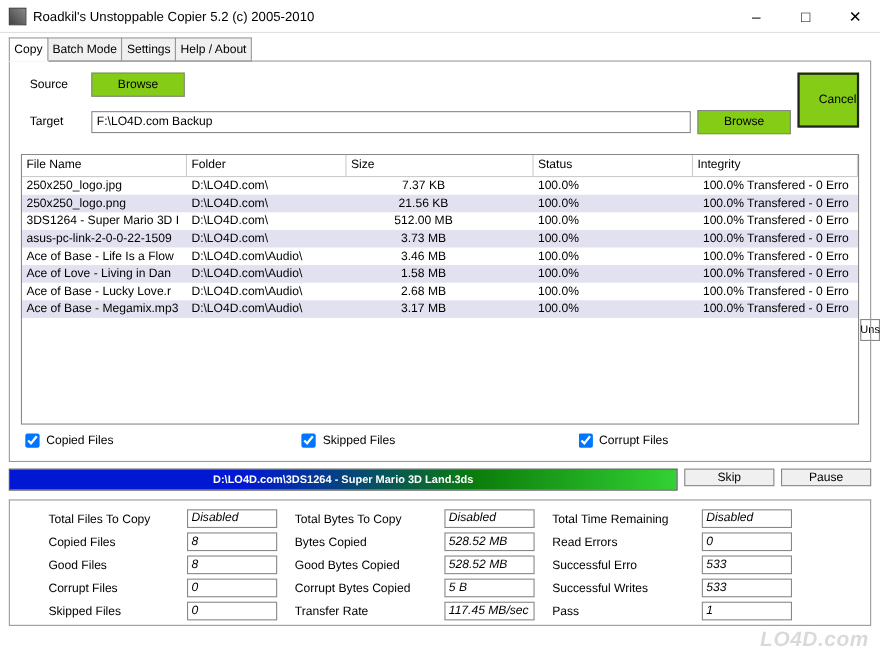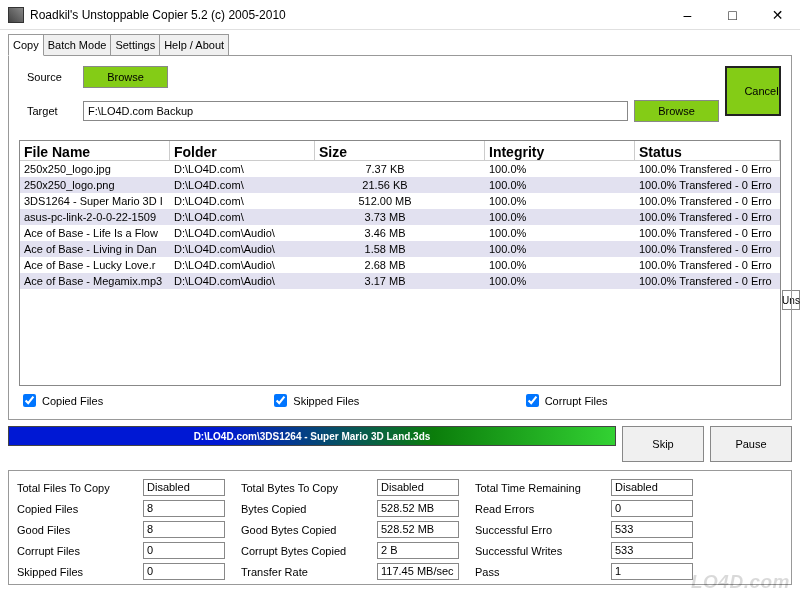--- a/index.html
+++ b/index.html
@@ -105,22 +105,21 @@
 }
 .filetable .hdr {
   display: flex;
   border-bottom: 1px solid #ccc;
   background: #fff;
   height: 20px;
 }
 .filetable .hdr .col {
   border-right: 1px solid #ccc;
   padding: 3px 4px;
-  font-size: 14px;
-  font-weight: bold;
+  font-size: 11px;
 }
 .filetable .rowwrap { }
 .filetable .row {
   display: flex;
   height: 16px;
   align-items: center;
 }
 .filetable .row.sel { background: #e2e1f0; }
 .filetable .row .cell {
   padding: 0 4px;
@@ -159,45 +158,47 @@
   display: flex;
   align-items: center;
   justify-content: center;
   background: linear-gradient(to right, #0018d4 0%, #0018d4 35%, #0b7d0b 70%, #33d233 100%);
   color: #fff;
   font-weight: bold;
   font-size: 10px;
   border: 1px solid #444;
 }
 .prog-btn {
-  width: 82px; height: 36px;
+  width: 82px; height: 16px;
   border: 1px solid #888;
   background: #f0f0f0;
   display: flex; align-items: center; justify-content: center;
   cursor: pointer;
 }
 
 .stats-panel {
   border: 1px solid #999;
   margin: 0 8px 8px 8px;
   padding: 8px 8px 4px 8px;
 }
 .stats-grid {
   display: grid;
   grid-template-columns: 110px 82px 120px 82px 120px 82px;
   gap: 4px 16px;
   align-items: center;
+  margin-left: 27px;
 }
 .stats-grid .slbl { font-size: 11px; }
 .stats-grid .sval {
   border: 1px solid #888;
   height: 17px;
   padding: 1px 3px;
   font-size: 11px;
   background: #fff;
+  font-style: italic;
 }
 
 .watermark {
   position: absolute;
   right: 10px;
   bottom: 6px;
   font-size: 19px;
   font-style: italic;
   color: rgba(0,0,0,0.15);
   font-weight: bold;
@@ -250,22 +251,22 @@
       </div>
     </div>
     <div class="cancel-btn">Cancel</div>
   </div>
 
   <div class="filetable">
     <div class="hdr">
       <div class="col c-name">File Name</div>
       <div class="col c-folder">Folder</div>
       <div class="col c-size" style="text-align:left;padding-right:4px !important">Size</div>
+      <div class="col c-status">Status</div>
       <div class="col c-integ">Integrity</div>
-      <div class="col c-status">Status</div>
     </div>
     <div class="rowwrap" id="rowwrap">
         <div class="row">
           <div class="cell c-name">250x250_logo.jpg</div>
           <div class="cell c-folder">D:\LO4D.com\</div>
           <div class="cell c-size">7.37 KB</div>
           <div class="cell c-integ">100.0%</div>
           <div class="cell c-status">100.0% Transfered - 0 Erro</div>
         </div>
         <div class="row sel">
@@ -290,21 +291,21 @@
           <div class="cell c-status">100.0% Transfered - 0 Erro</div>
         </div>
         <div class="row">
           <div class="cell c-name">Ace of Base - Life Is a Flow</div>
           <div class="cell c-folder">D:\LO4D.com\Audio\</div>
           <div class="cell c-size">3.46 MB</div>
           <div class="cell c-integ">100.0%</div>
           <div class="cell c-status">100.0% Transfered - 0 Erro</div>
         </div>
         <div class="row sel">
-          <div class="cell c-name">Ace of Base - Living in Dan</div>
+          <div class="cell c-name">Ace of Love - Living in Dan</div>
           <div class="cell c-folder">D:\LO4D.com\Audio\</div>
           <div class="cell c-size">1.58 MB</div>
           <div class="cell c-integ">100.0%</div>
           <div class="cell c-status">100.0% Transfered - 0 Erro</div>
         </div>
         <div class="row">
           <div class="cell c-name">Ace of Base - Lucky Love.r</div>
           <div class="cell c-folder">D:\LO4D.com\Audio\</div>
           <div class="cell c-size">2.68 MB</div>
           <div class="cell c-integ">100.0%</div>
@@ -362,21 +363,21 @@
     <div class="slbl">Good Files</div>
     <div class="sval">8</div>
     <div class="slbl">Good Bytes Copied</div>
     <div class="sval">528.52 MB</div>
     <div class="slbl">Successful Erro</div>
     <div class="sval">533</div>
 
     <div class="slbl">Corrupt Files</div>
     <div class="sval">0</div>
     <div class="slbl">Corrupt Bytes Copied</div>
-    <div class="sval">2 B</div>
+    <div class="sval">5 B</div>
     <div class="slbl">Successful Writes</div>
     <div class="sval">533</div>
 
     <div class="slbl">Skipped Files</div>
     <div class="sval">0</div>
     <div class="slbl">Transfer Rate</div>
     <div class="sval">117.45 MB/sec</div>
     <div class="slbl">Pass</div>
     <div class="sval">1</div>
   </div>

